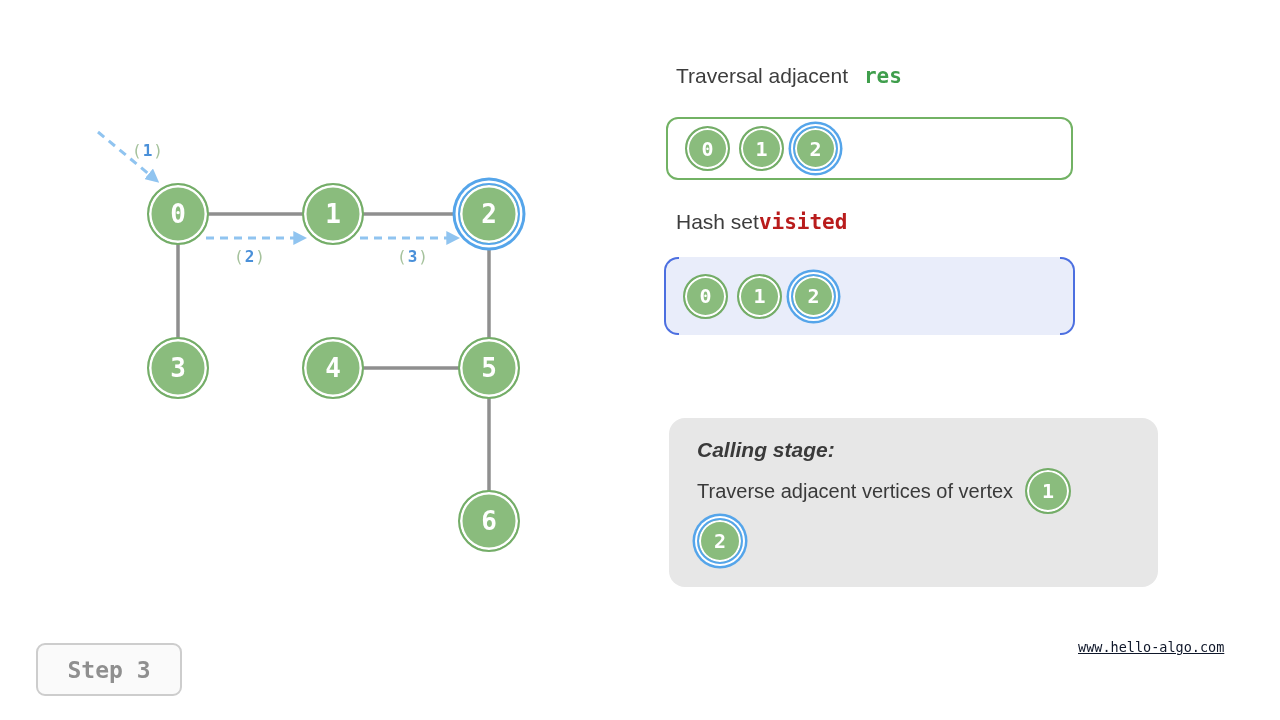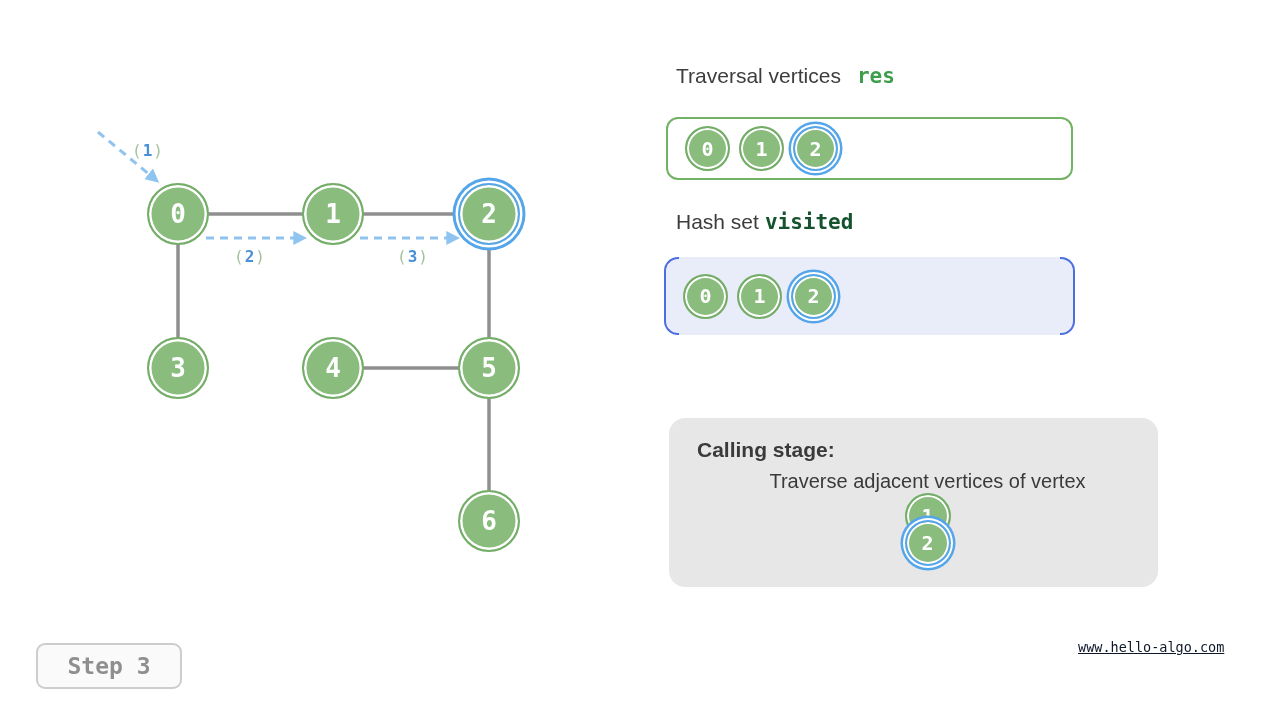--- a/index.html
+++ b/index.html
@@ -40,49 +40,49 @@
   .steplabel {
     position:absolute; transform:translate(-50%,-50%);
     font:16px "DejaVu Sans Mono", monospace; letter-spacing:1px; white-space:nowrap;
   }
   .steplabel .paren { color:#a5c29c; }
   .steplabel .num   { color:#4a90d9; font-weight:bold; }
 
   
   .sec-title { position:absolute; font-size:21px; color:#3d3d3d; white-space:nowrap; }
   .code-green { font:bold 21px "DejaVu Sans Mono", monospace; color:#3f9e4c; margin-left:16px; }
-  .code-blue  { font:bold 21px "DejaVu Sans Mono", monospace; color:#14532d; margin-left:6px; }
+  .code-blue  { font:bold 21px "DejaVu Sans Mono", monospace; color:#b91c1c; }
 
   .res-box {
     position:absolute; left:666px; top:117px; width:407px; height:63px;
     border:2px solid #72b264; border-radius:12px; background:#ffffff;
     display:flex; align-items:center; gap:9px; padding-left:17px;
   }
   .visited-box {
     position:absolute; left:666px; top:257px; width:407px; height:78px;
     border-radius:14px; background:#e9edfa;
     display:flex; align-items:center; gap:9px; padding-left:17px;
   }
   .bracket { position:absolute; top:0; bottom:0; width:15px; border:2.5px solid #4c6fe0; }
   .bracket.left  { left:-2px;  border-right:none; border-radius:14px 0 0 14px; }
   .bracket.right { right:-2px; border-left:none;  border-radius:0 14px 14px 0; }
 
   .calling-box {
     position:absolute; left:669px; top:418px; width:489px; height:169px;
     background:#e7e7e7; border-radius:16px; padding:20px 0 0 28px;
   }
-  .calling-title { font-weight:bold; font-size:21px; color:#3a3a3a; }
+  .calling-title { font-weight:bold; font-size:21px; color:#3a3a3a;font-style:italic; }
   .calling-row {
-    display:flex; align-items:center; gap:0; margin-top:8px; height:42px;
-    font-size:20px; color:#3a3a3a; white-space:nowrap;flex-direction:column;
+    display:flex; align-items:center; gap:12px; margin-top:8px; height:42px;
+    font-size:20px; color:#3a3a3a; white-space:nowrap;
   }
   .calling-row .snode { width:46px; height:46px; }
 
   .step-box {
-    position:absolute; left:36px; top:643px; width:146px; height:46px;
+    position:absolute; left:36px; top:643px; width:146px; height:53px;
     background:#fafafa; border:2px solid #cdcdcd; border-radius:9px;
     display:flex; align-items:center; justify-content:center;
     font:bold 23px "DejaVu Sans Mono", monospace; color:#8f8f8f;
   }
   .watermark {
     position:absolute; left:1078px; top:639px;
     font:13.5px "DejaVu Sans Mono", monospace; color:#0f172a; white-space:nowrap;text-decoration:underline;
   }
 </style>
 </head>
@@ -117,21 +117,21 @@
   <div class="gnode" style="left:147px; top:337px;">3</div>
   <div class="gnode" style="left:302px; top:337px;">4</div>
   <div class="gnode" style="left:458px; top:337px;">5</div>
   <div class="gnode" style="left:458px; top:490px;">6</div>
 
   <div class="steplabel" style="left:148px; top:150px;"><span class="paren">(</span><span class="num">1</span><span class="paren">)</span></div>
   <div class="steplabel" style="left:250px; top:256px;"><span class="paren">(</span><span class="num">2</span><span class="paren">)</span></div>
   <div class="steplabel" style="left:413px; top:256px;"><span class="paren">(</span><span class="num">3</span><span class="paren">)</span></div>
 
   <div class="sec-title" style="left:676px; top:64px;">
-    <span>Traversal vertices</span><span class="code-green">res</span>
+    <span>Traversal adjacent</span><span class="code-green">res</span>
   </div>
   <div class="res-box">
     <div class="snode">0</div>
     <div class="snode">1</div>
     <div class="snode hl">2</div>
   </div>
 
   <div class="sec-title" style="left:676px; top:210px;">
     <span>Hash set</span><span class="code-blue">visited</span>
   </div>

